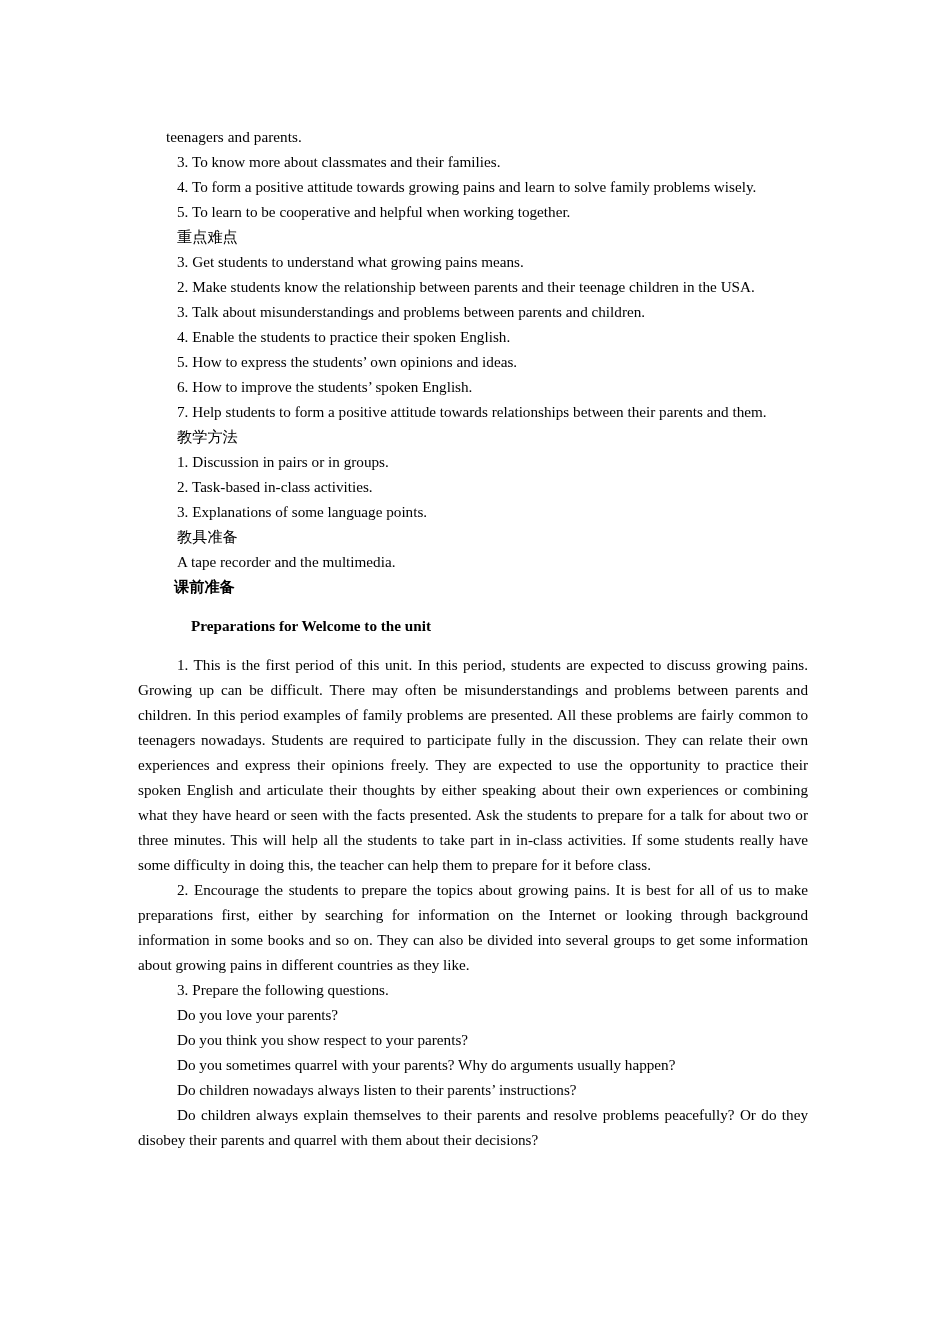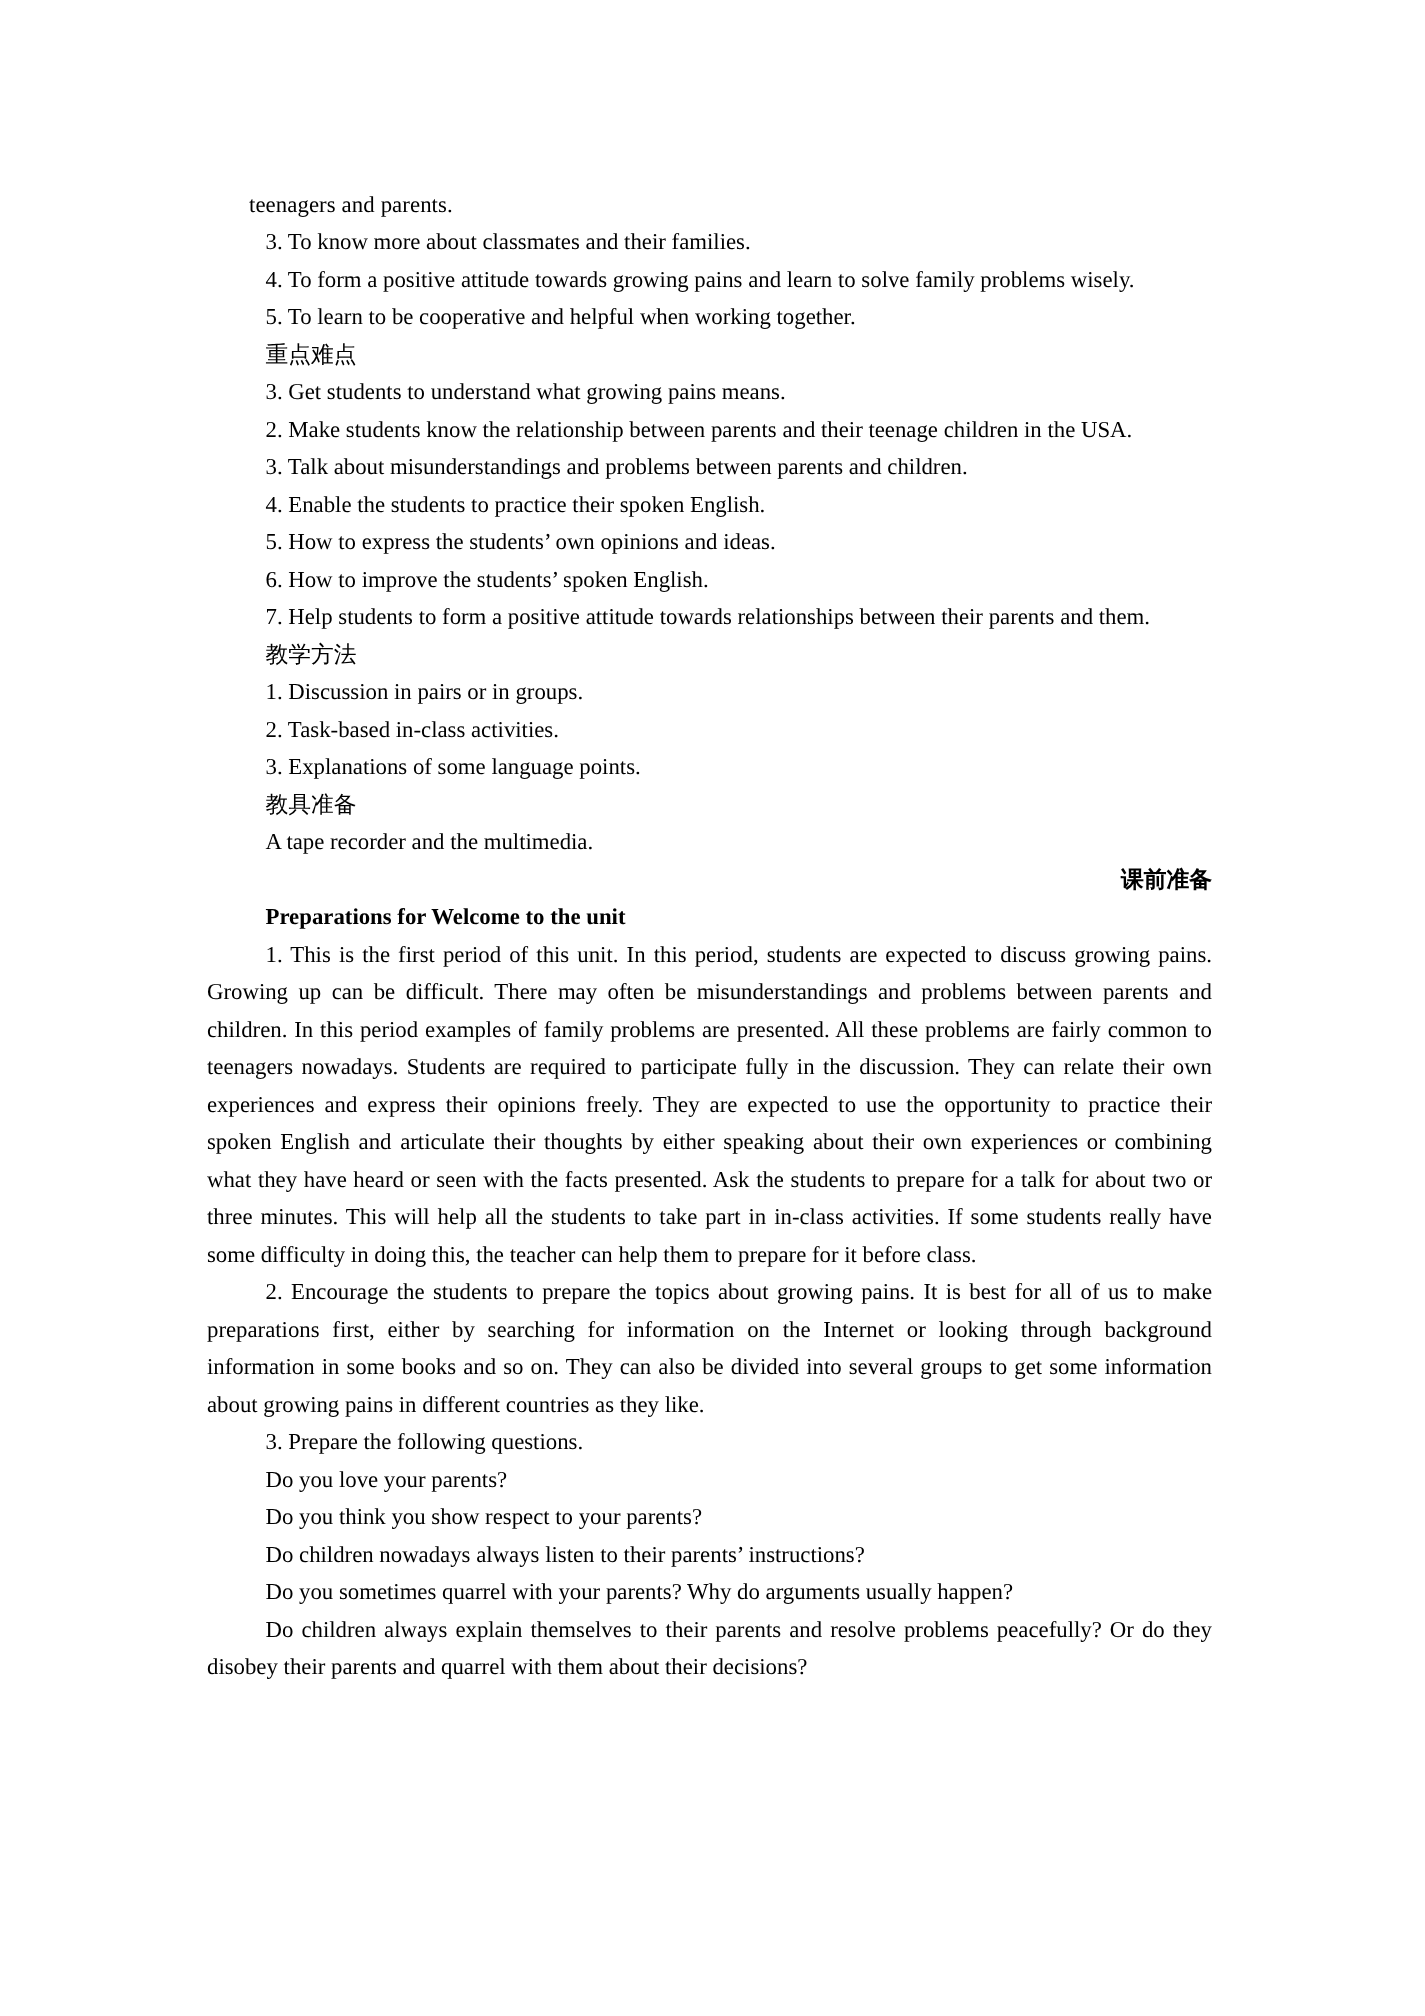--- a/index.html
+++ b/index.html
@@ -54,30 +54,30 @@
     font-weight: normal;
     text-indent: 39px;
     margin: 0;
     font-family: "Liberation Serif", "DejaVu Serif", serif;
   }
   .cn-center {
     font-size: 15.2px;
     line-height: 25px;
     font-weight: bold;
     margin: 0;
-    text-align: right;
+    text-align: left;
     text-indent: 0;
     padding-left: 36px;
   }
   .en-bold {
     font-size: 15.2px;
     line-height: 25px;
     font-weight: bold;
     text-indent: 39px;
-    margin: 0;
+    margin: 14px;
     text-align: left;
   }
   .para {
     font-size: 15.2px;
     line-height: 25px;
     text-align: justify;
     text-indent: 39px;
     margin: 0;
     text-justify: inter-word;
   }
@@ -135,20 +135,20 @@
     <p class="para para-last-flush">1. This is the first period of this unit. In this period, students are expected to discuss growing pains. Growing up can be difficult. There may often be misunderstandings and problems between parents and children. In this period examples of family problems are presented. All these problems are fairly common to teenagers nowadays. Students are required to participate fully in the discussion. They can relate their own experiences and express their opinions freely. They are expected to use the opportunity to practice their spoken English and articulate their thoughts by either speaking about their own experiences or combining what they have heard or seen with the facts presented. Ask the students to prepare for a talk for about two or three minutes. This will help all the students to take part in in-class activities. If some students really have some difficulty in doing this, the teacher can help them to prepare for it before class.</p>
 
     <p class="para para-last-flush">2. Encourage the students to prepare the topics about growing pains. It is best for all of us to make preparations first, either by searching for information on the Internet or looking through background information in some books and so on. They can also be divided into several groups to get some information about growing pains in different countries as they like.</p>
 
     <p class="para para-last-flush">3. Prepare the following questions.</p>
 
     <p class="para para-last-flush">Do you love your parents?</p>
 
     <p class="para para-last-flush">Do you think you show respect to your parents?</p>
 
+    <p class="para para-last-flush">Do you sometimes quarrel with your parents? Why do arguments usually happen?</p>
+
     <p class="para para-last-flush">Do children nowadays always listen to their parents’ instructions?</p>
-
-    <p class="para para-last-flush">Do you sometimes quarrel with your parents? Why do arguments usually happen?</p>
 
     <p class="para para-last-flush">Do children always explain themselves to their parents and resolve problems peacefully? Or do they disobey their parents and quarrel with them about their decisions?</p>
 
   </div>
 </div>
 
 </body></html>

